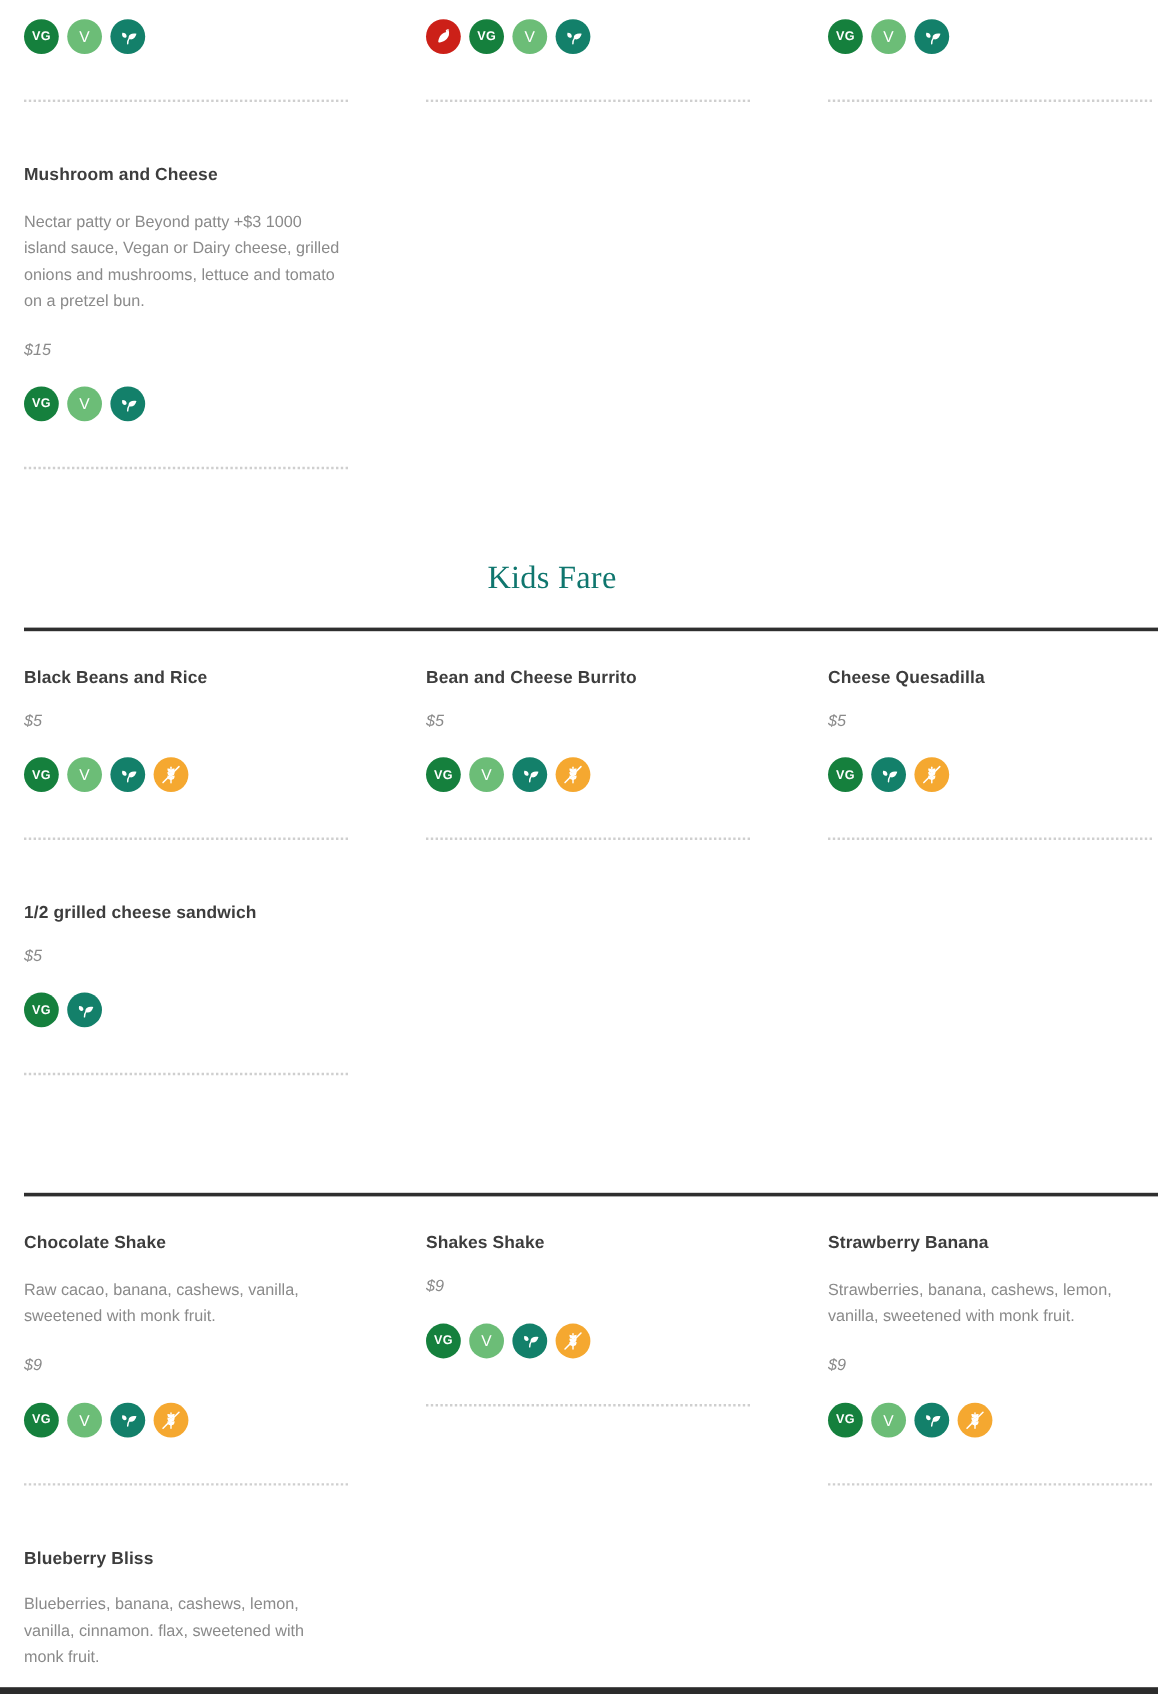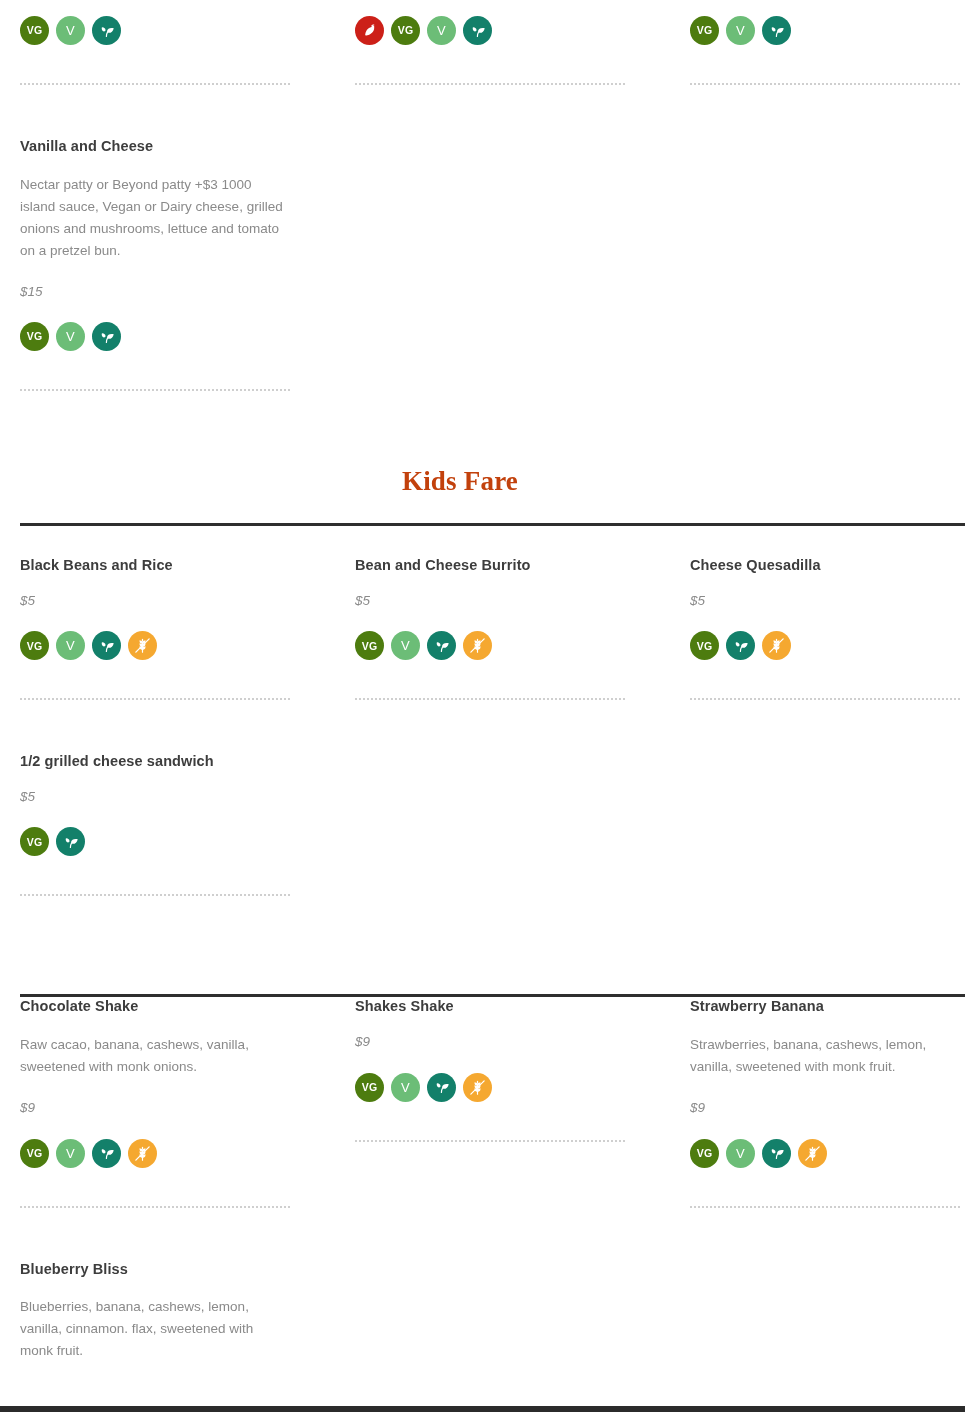--- a/index.html
+++ b/index.html
@@ -77,21 +77,21 @@
   .badge {
     width: 29px;
     height: 29px;
     border-radius: 50%;
     display: flex;
     align-items: center;
     justify-content: center;
     flex: 0 0 29px;
     box-sizing: border-box;
   }
-  .badge-vg { background: #4d7c0f; }
+  .badge-vg { background: #15803d; }
   .badge-v  { background: #6cbd77; }
   .badge-plant { background: #13806a; }
   .badge-gf { background: #f5a830; }
   .badge-spicy { background: #cc2018; }
   .badge-text {
     color: #ffffff;
     font-size: 10.5px;
     font-weight: bold;
     letter-spacing: .2px;
     line-height: 1;
@@ -105,23 +105,23 @@
 
   
   .section {
     width: 100%;
     box-sizing: border-box;
     padding-left: 20px;
   }
   .section-title {
     text-align: center;
     font-family: "Liberation Serif", serif;
-    font-weight: bold;
+    font-weight: normal;
     font-size: 27px;
-    color: #c2410c;
+    color: #0f766e;
     margin: 0;
     padding: 0 65px 0 0;
     line-height: 1.2;
     letter-spacing: .2px;
   }
   .section-rule {
     height: 3px;
     background: #2f2f2f;
     margin-top: 26px;
   }
@@ -204,21 +204,21 @@
               </svg>
             </span>
           </div>
       </div>
     </div>
   </div>
 
   <div class="row" style="padding-top:52px;">
     <div class="col">
       <div class="item">
-        <h3 class="item-title">Vanilla and Cheese</h3>
+        <h3 class="item-title">Mushroom and Cheese</h3>
         <p class="item-desc">Nectar patty or Beyond patty +$3 1000 island sauce, Vegan or Dairy cheese, grilled onions and mushrooms, lettuce and tomato on a pretzel bun.</p>
         <p class="item-price">$15</p>
         <div class="badges">
             <span class="badge badge-vg">
               <span class="badge-text">VG</span>
             </span>
             <span class="badge badge-v">
               <span class="badge-text thin">V</span>
             </span>
             <span class="badge badge-plant">
@@ -368,25 +368,25 @@
       </div>
     </div>
     <div class="col empty"></div>
     <div class="col empty"></div>
   </div>
 
   <div class="section" style="padding-top:72px;">
     <div class="section-rule"></div>
   </div>
 
-  <div class="row" style="">
+  <div class="row" style="padding-top:30px;">
     <div class="col">
       <div class="item">
         <h3 class="item-title">Chocolate Shake</h3>
-        <p class="item-desc">Raw cacao, banana, cashews, vanilla, sweetened with monk onions.</p>
+        <p class="item-desc">Raw cacao, banana, cashews, vanilla, sweetened with monk fruit.</p>
         <p class="item-price">$9</p>
         <div class="badges">
             <span class="badge badge-vg">
               <span class="badge-text">VG</span>
             </span>
             <span class="badge badge-v">
               <span class="badge-text thin">V</span>
             </span>
             <span class="badge badge-plant">
               <svg width="18" height="18" viewBox="0 0 24 24" aria-hidden="true">

